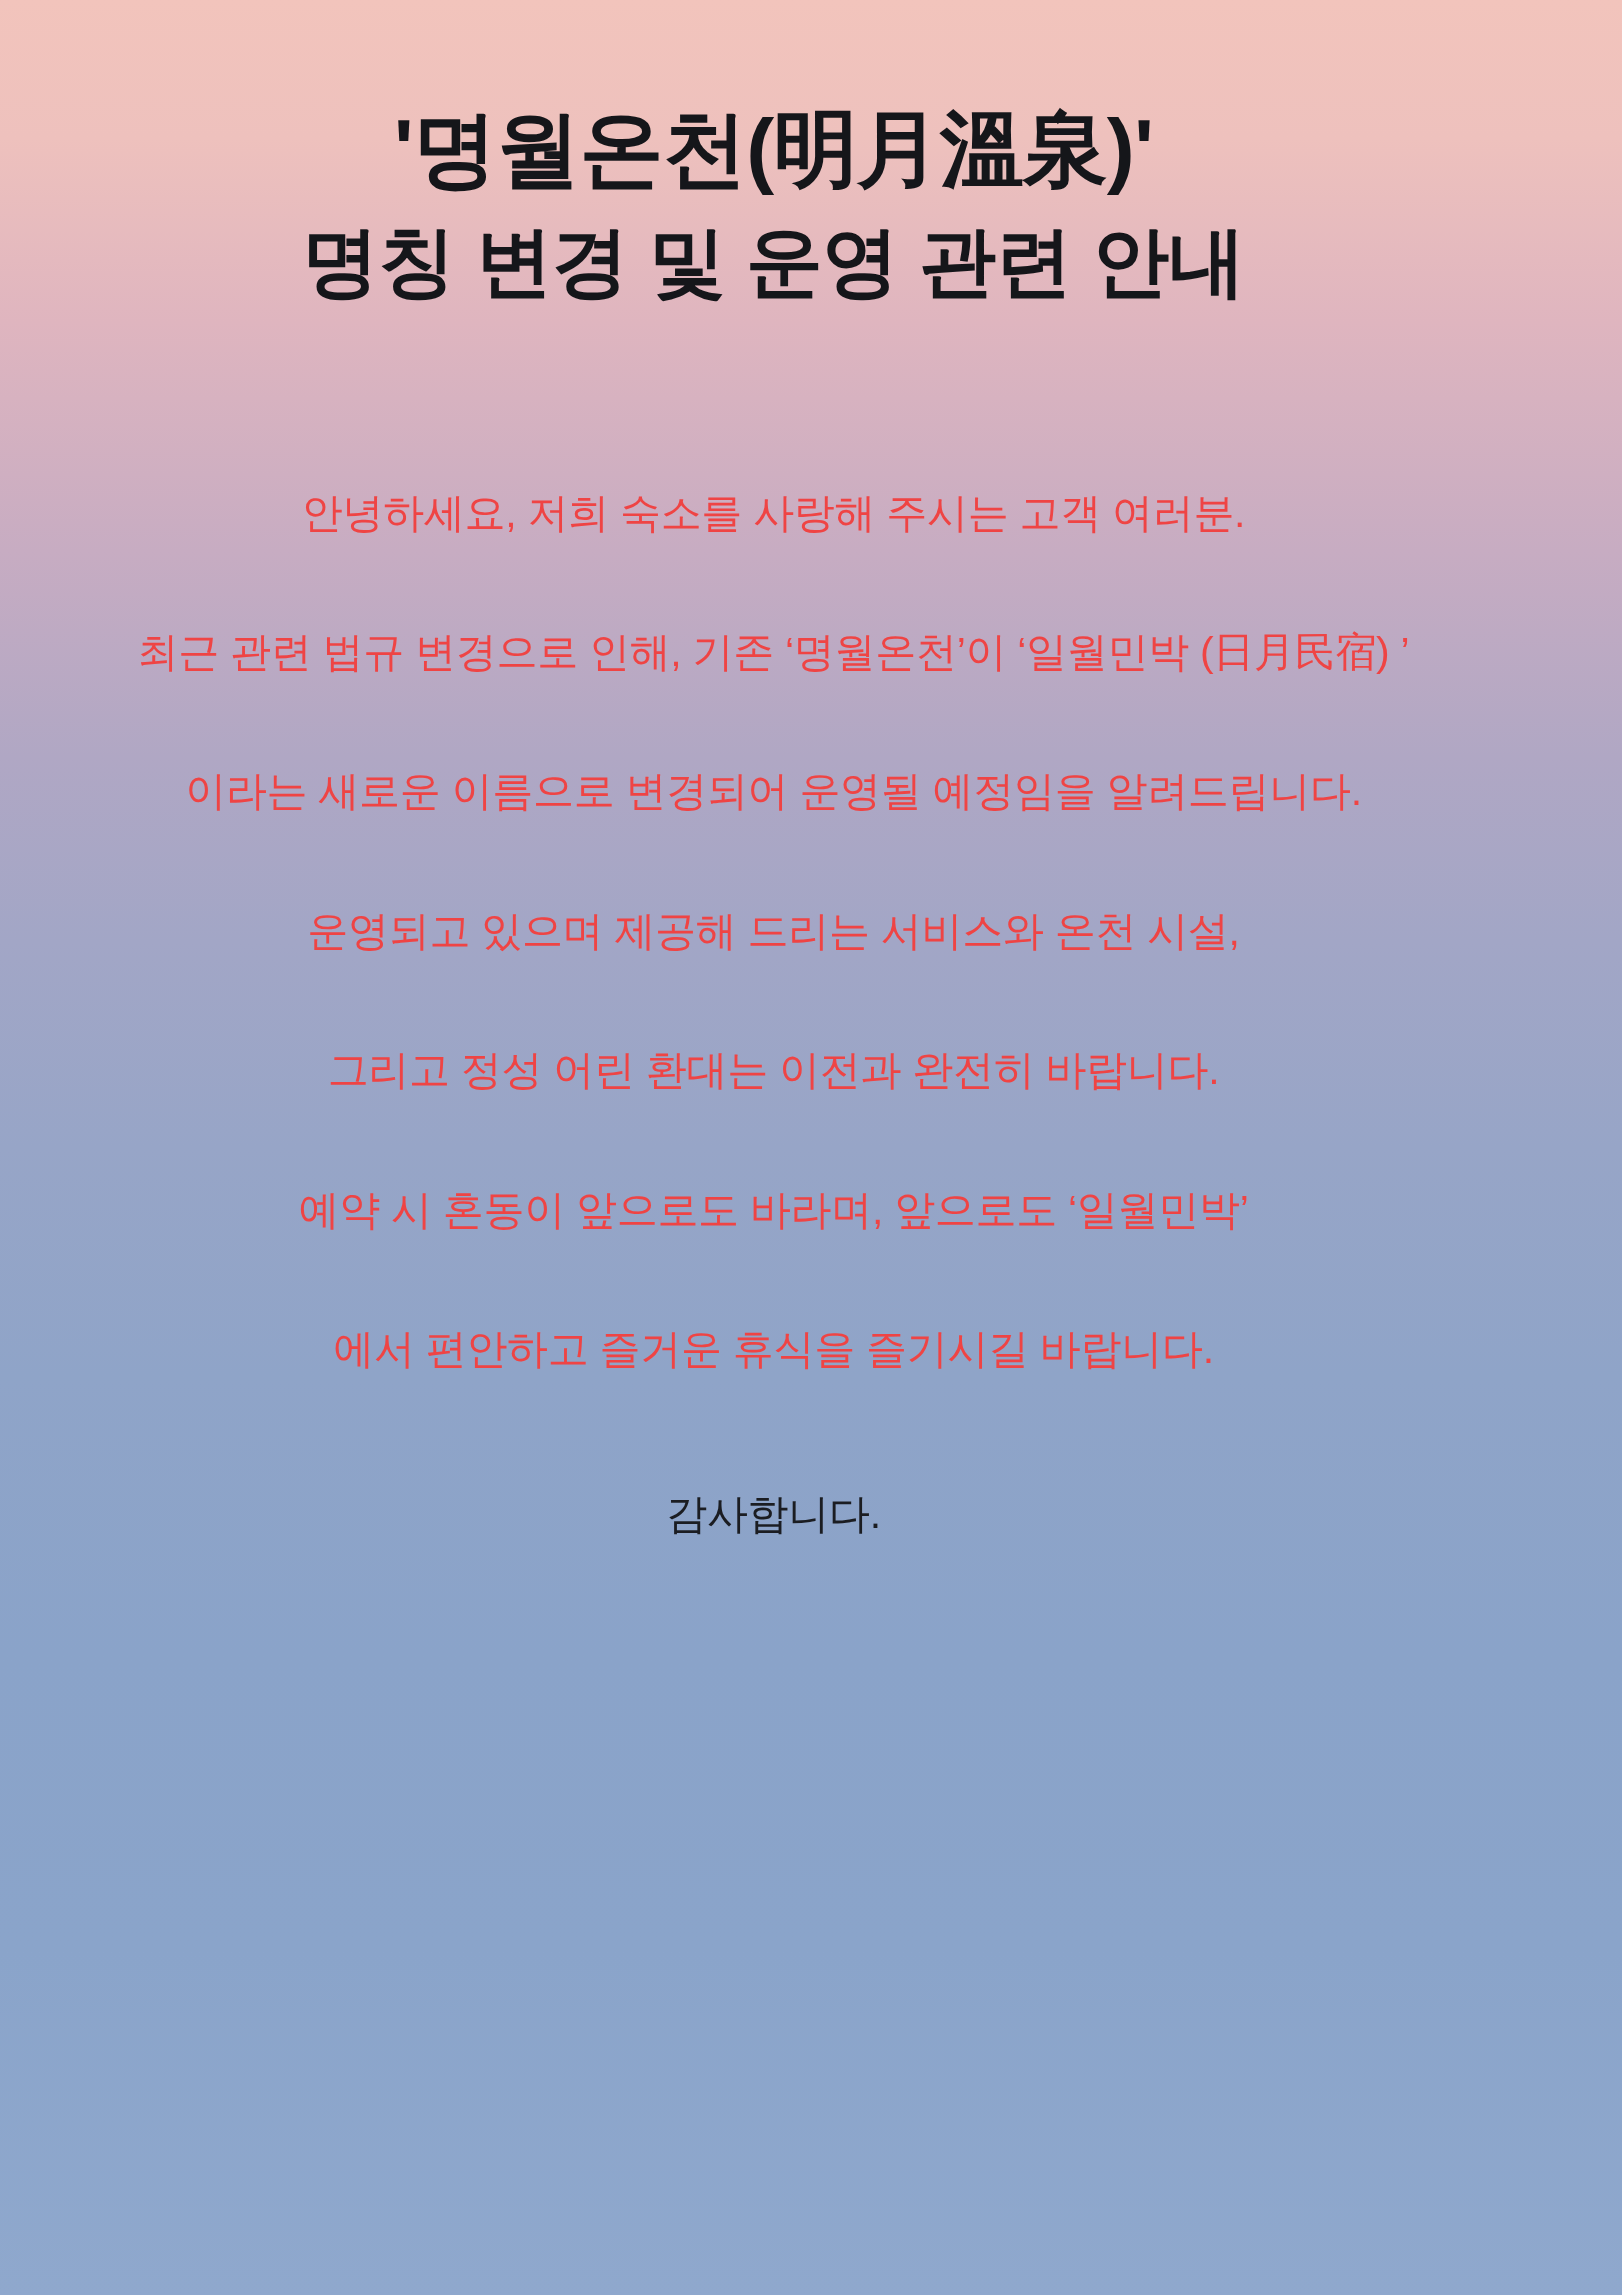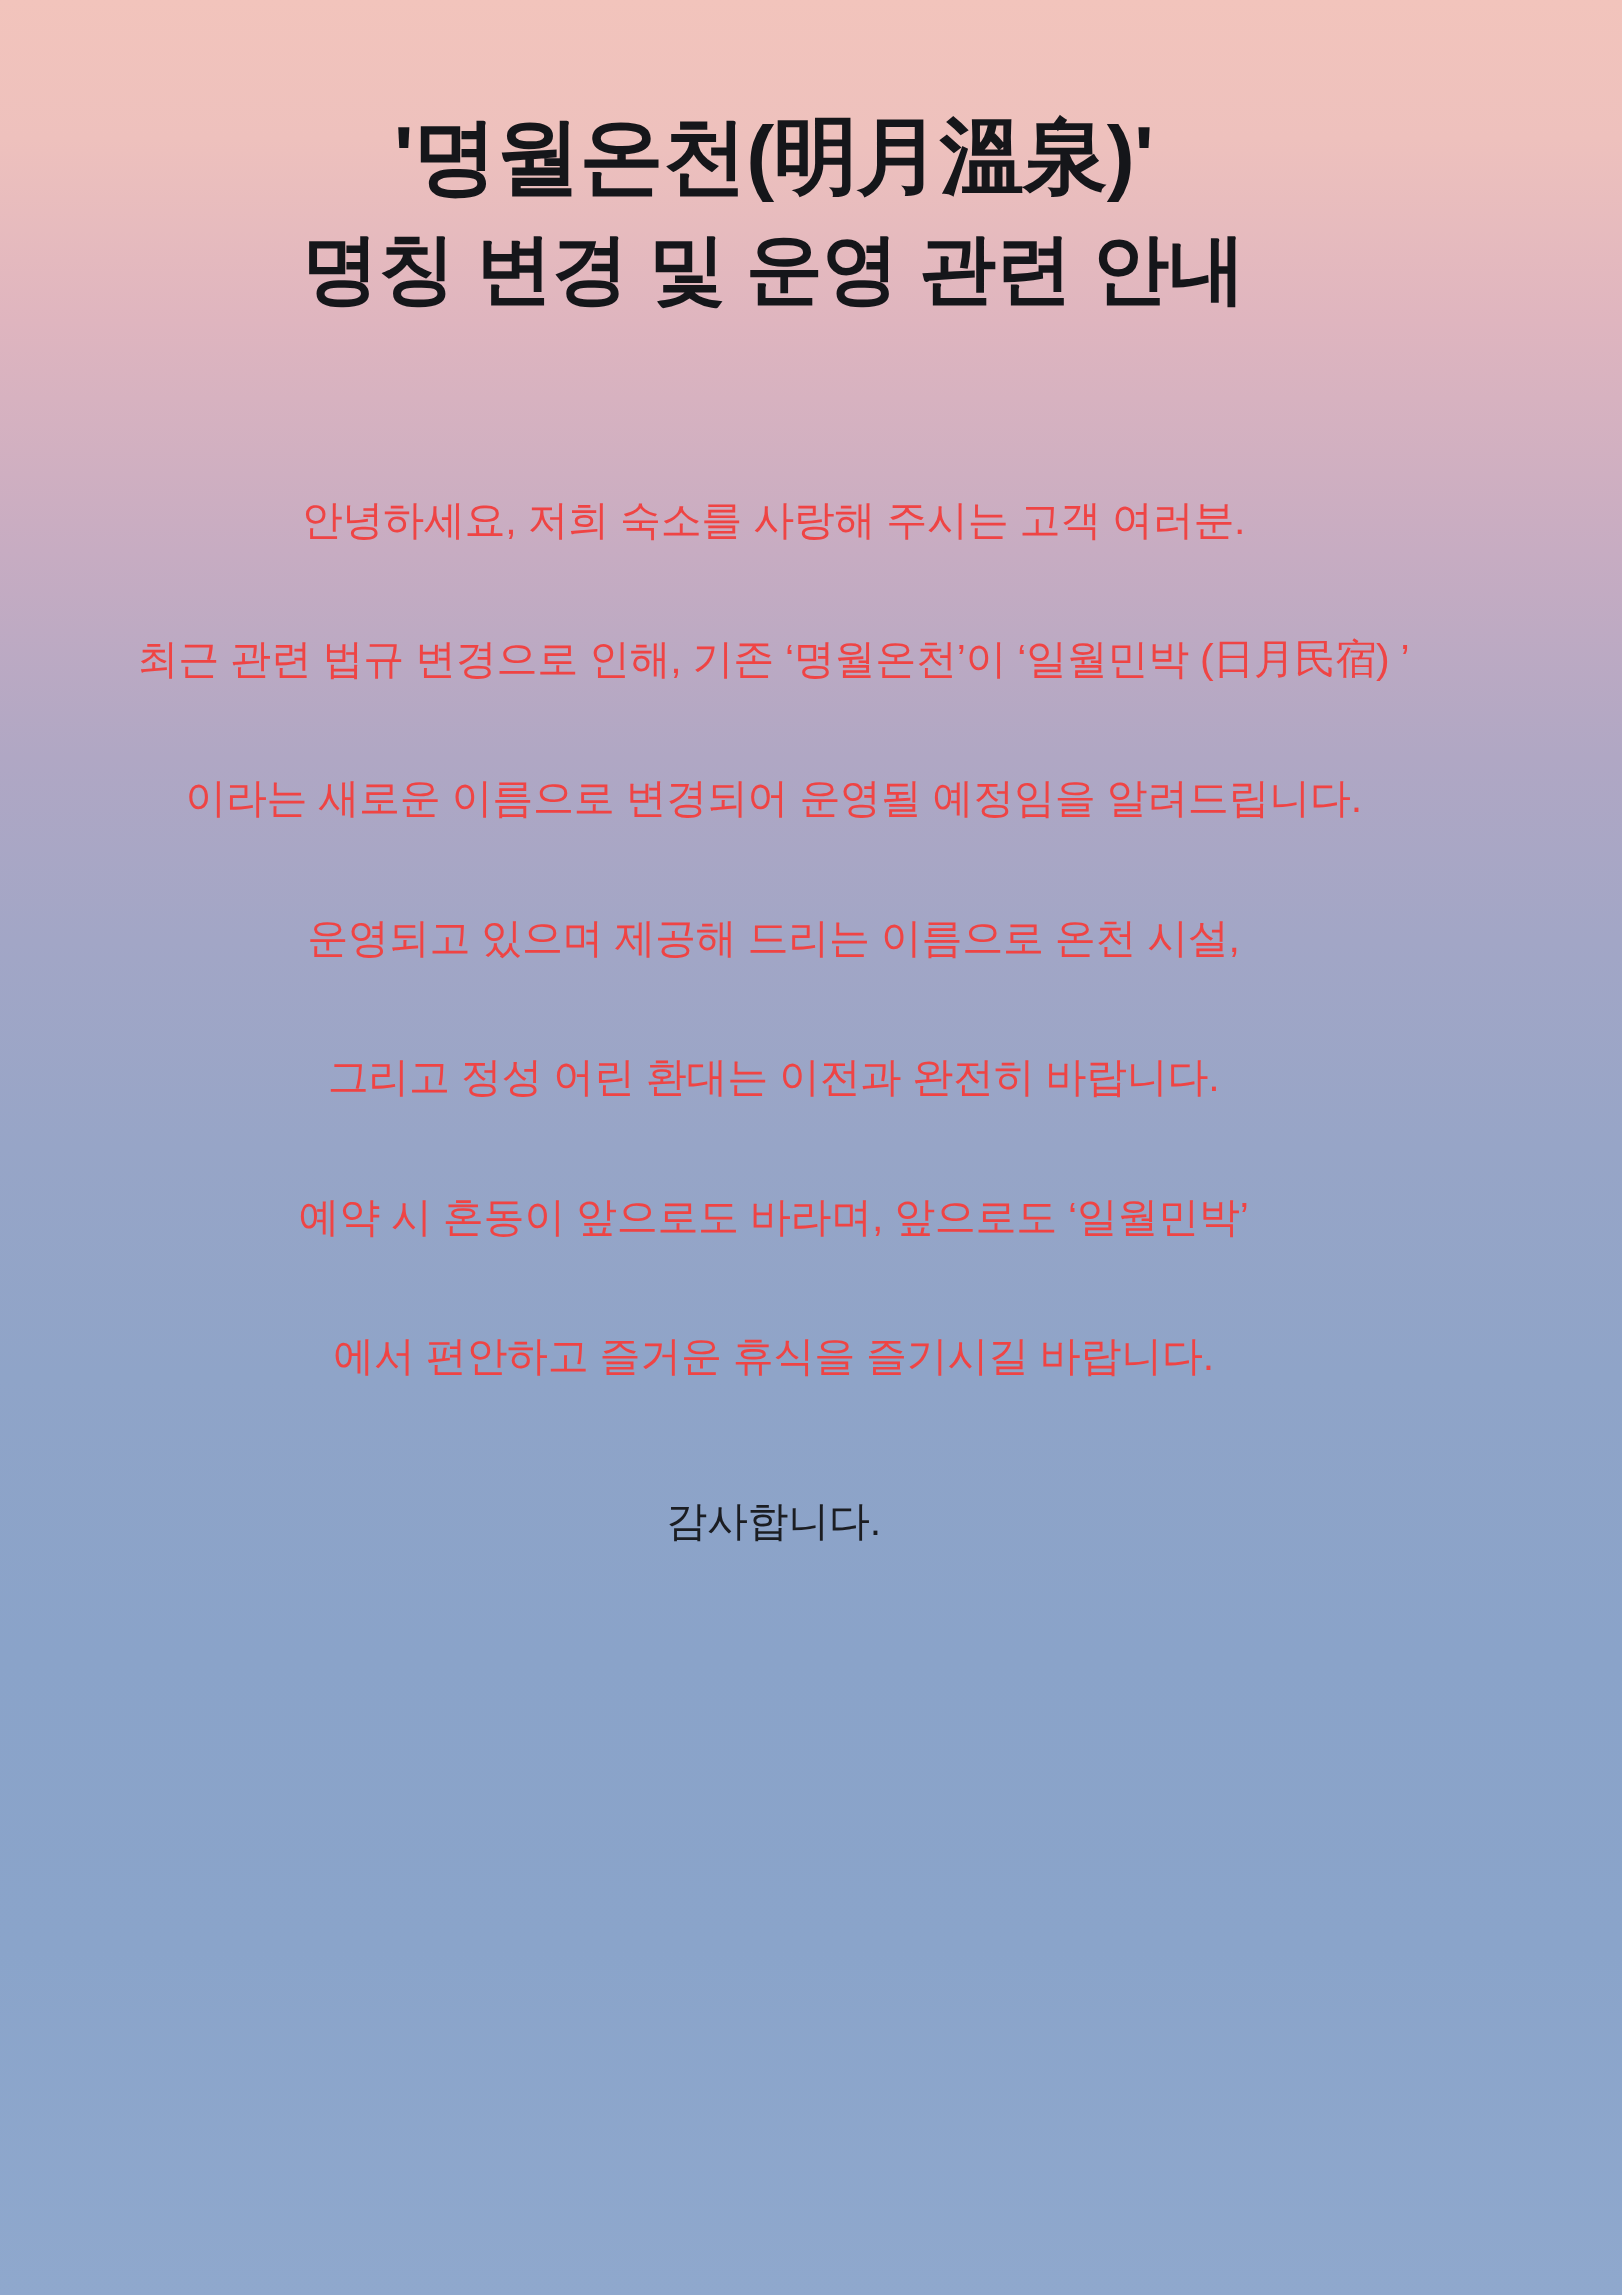--- a/index.html
+++ b/index.html
@@ -24,21 +24,21 @@
         #8aa4ca 85%,
         #8fa8cd 100%);
     overflow: hidden;
   }
 
   .poster {
     position: relative;
     width: 1547px;
     height: 2295px;
     box-sizing: border-box;
-    padding: 7px;
+    padding: 0;
   }
 
   .title-block {
     text-align: center;
     padding-top: 98px;
   }
 
   .title-line {
     color: #15161a;
     font-weight: bold;
@@ -90,21 +90,21 @@
 
   <div class="title-block">
     <div class="title-line title-line-1">'명월온천(明月溫泉)'</div>
     <div class="title-line title-line-2">명칭 변경 및 운영 관련 안내</div>
   </div>
 
   <div class="body-block">
     <p class="para">안녕하세요, 저희 숙소를 사랑해 주시는 고객 여러분.</p>
     <p class="para">최근 관련 법규 변경으로 인해, 기존 ‘명월온천’이 ‘일월민박 (日月民宿) ’</p>
     <p class="para">이라는 새로운 이름으로 변경되어 운영될 예정임을 알려드립니다.</p>
-    <p class="para">운영되고 있으며 제공해 드리는 이름으로 온천 시설,</p>
+    <p class="para">운영되고 있으며 제공해 드리는 서비스와 온천 시설,</p>
     <p class="para">그리고 정성 어린 환대는 이전과 완전히 바랍니다.</p>
     <p class="para">예약 시 혼동이 앞으로도 바라며, 앞으로도 ‘일월민박’</p>
     <p class="para tight">에서 편안하고 즐거운 휴식을 즐기시길 바랍니다.</p>
   </div>
 
   <div class="closing-block">
     <div class="closing">감사합니다.</div>
   </div>
 
 </div>

